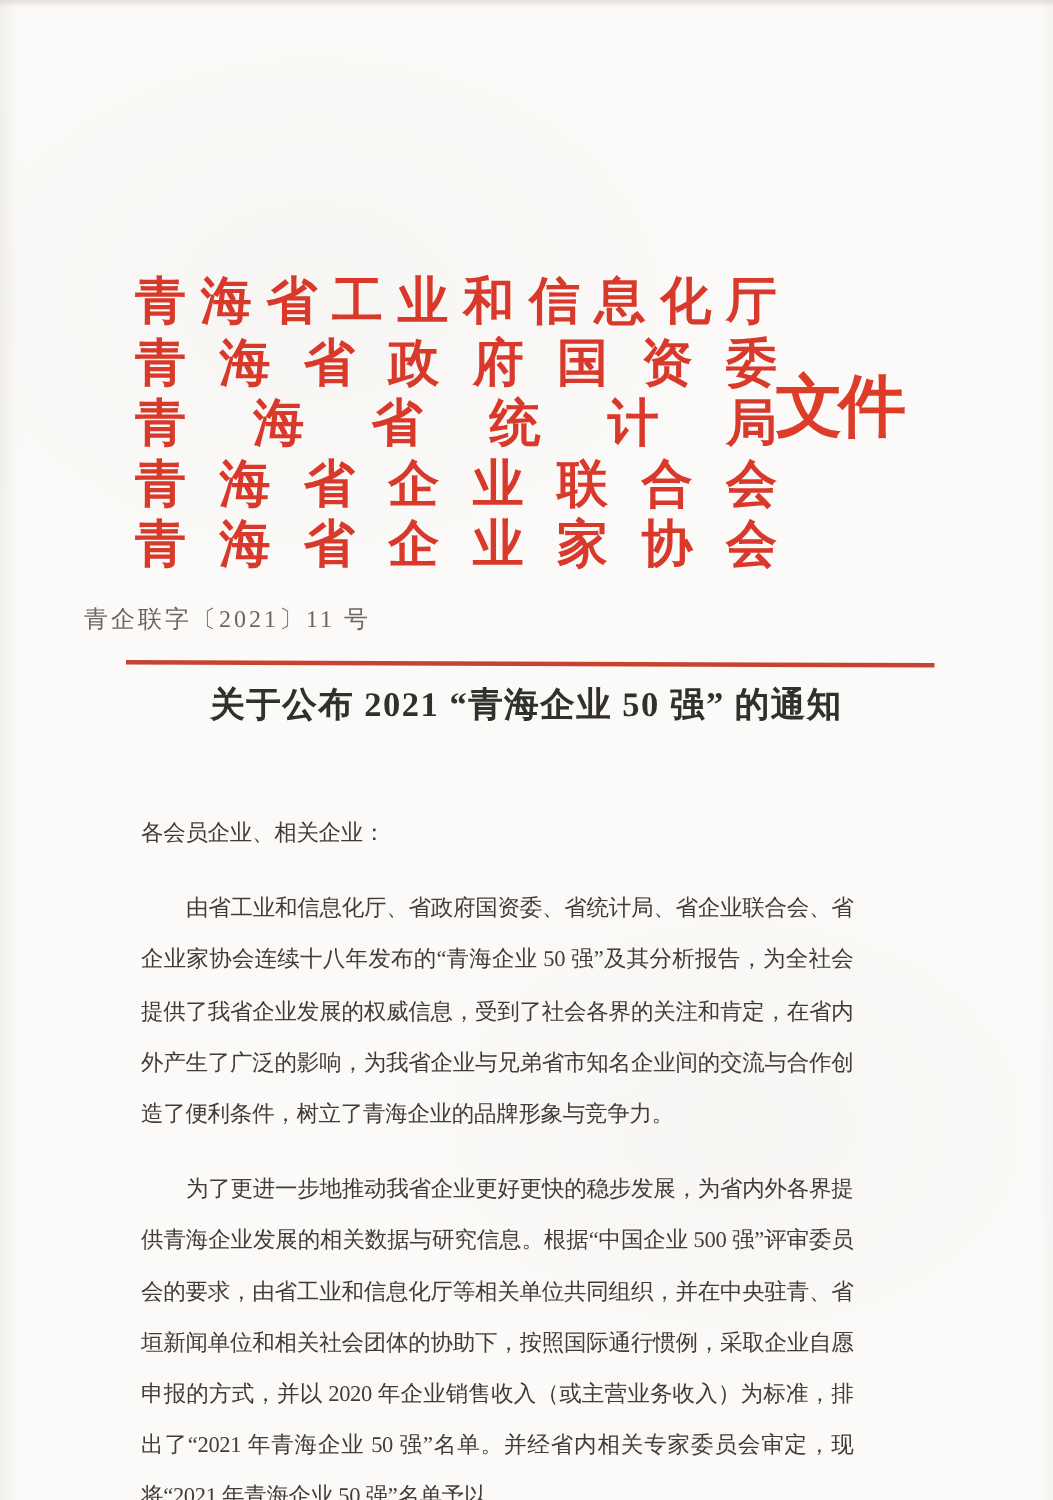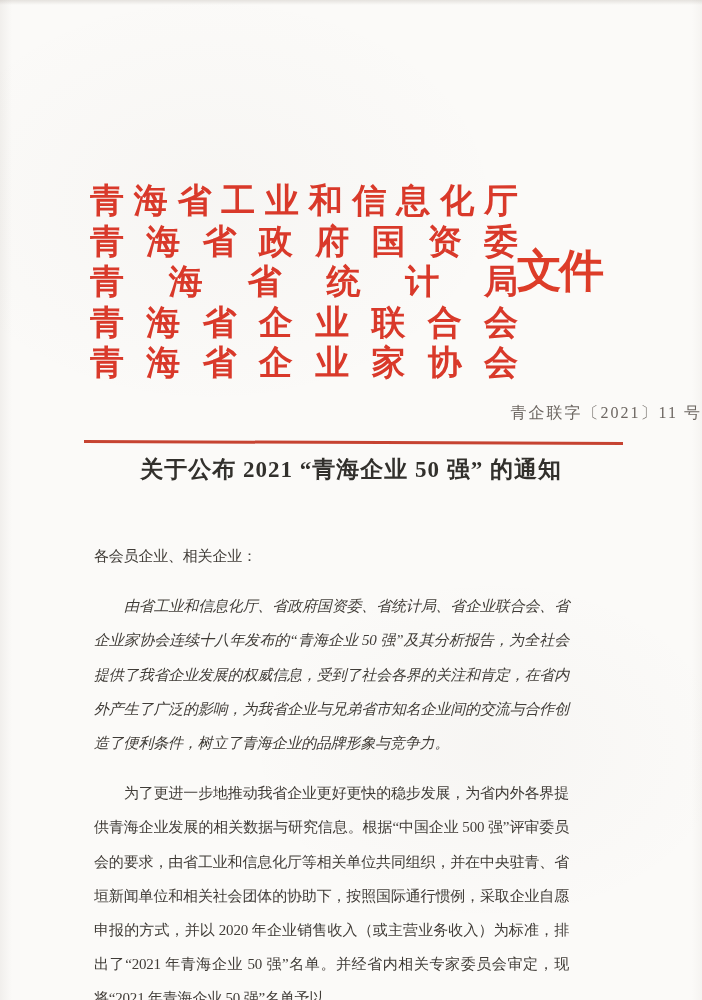--- a/index.html
+++ b/index.html
@@ -41,22 +41,22 @@
   .lh-suffix{
     position:absolute;left:517px;top:249px;
     font-size:45px;font-weight:bold;letter-spacing:-3px;
     color:#dd3c28;
     line-height:1;
   }
 
   
   .doc-number{
     position:absolute;top:403px;left:0;width:100%;
-    box-sizing:border-box;padding-left:36px;
-    text-align:right;
+    box-sizing:border-box;padding-left:56px;
+    text-align:left;
     font-size:16px;letter-spacing:2px;
     color:#6c6661;
   }
 
   
   .red-rule{
     position:absolute;top:441px;left:84px;width:539px;height:3px;
     background:#c64331;
     transform:rotate(0.22deg);
   }
@@ -72,21 +72,21 @@
   
   .body-text{
     position:absolute;top:523px;left:78px;width:507px;
     font-size:15px;letter-spacing:-0.2px;
     line-height:34.2px;
     color:#403c37;
     text-align:justify;
   }
   .body-text p{margin:16px;}
   .body-text p.para{text-indent:2em;}
-  .body-text p.first-para{margin-top:4px;font-style:italic;}
+  .body-text p.first-para{margin-top:4px;}
 </style>
 </head>
 <body>
 
 <div class="page">
 
   <div class="letterhead-lines">
     <div class="lh-line">
         <span>青</span>
         <span>海</span>

